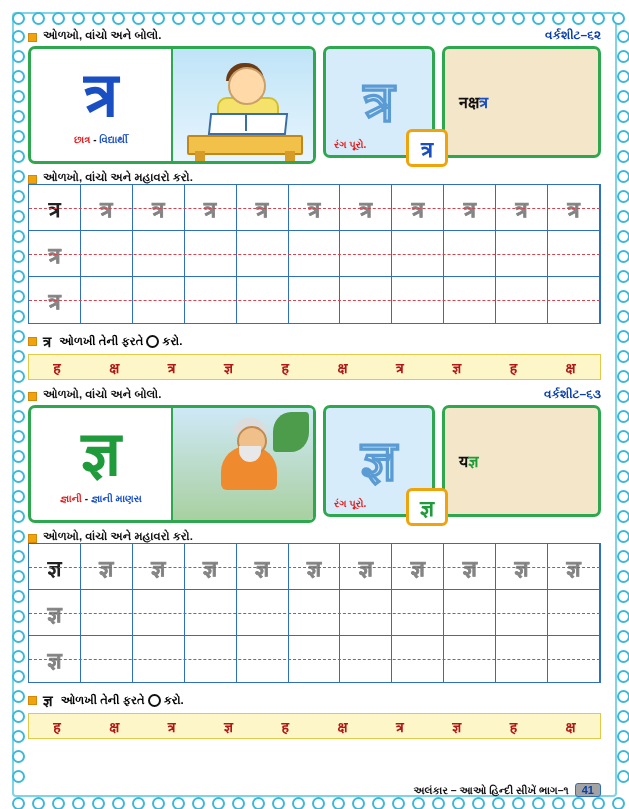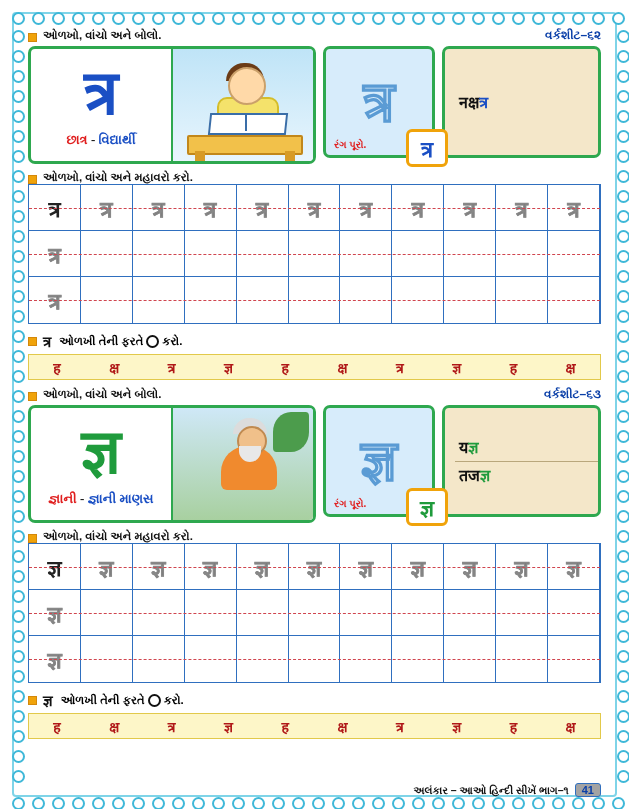--- a/index.html
+++ b/index.html
@@ -62,21 +62,21 @@
   .big-left{
     width:140px;display:flex;flex-direction:column;align-items:center;
     justify-content:center;position:relative;
   }
   .glyph-big{
     font-size:62px;line-height:1;color:#1a4fc4;font-weight:bold;
     font-family:"Liberation Sans", sans-serif;
   }
   .glyph-big.g2{color:#1f9b3c;}
   .word-line{
-    font-size:13px;font-weight:bold;margin-top:8px;white-space:nowrap;font-family:Liberation Serif, serif;
+    font-size:10px;font-weight:bold;margin-top:8px;white-space:nowrap;
   }
   .w-red{color:#e02020;}
   .w-blue{color:#1a4fc4;}
   .w-dash{color:#111;}
   .big-right{
     flex:1;position:relative;overflow:hidden;
     background:linear-gradient(#bfe4f7,#e8f5fd);
     border-left:2px solid #2ea84f;
   }
   .pic-kid .desk{
@@ -537,23 +537,20 @@
       <div class="trace-card">
         <div class="trace-glyph">ज्ञ</div>
         <div class="rang">રંગ પૂરો.</div>
         <div class="corner-box g2">ज्ञ</div>
       </div>
 
       <div class="words-card">
         <div class="word-item">
           <span>य</span><span class="hl2">ज्ञ</span><span></span>
         </div>
-        <div class="word-item">
-          <span>तज</span><span class="hl2">ज्ञ</span><span></span>
-        </div>
       </div>
     </div>
 
     <div class="sec">
       <div class="instr">
         <span class="bullet"></span>
         <span>ઓળખો, વાંચો અને મહાવરો કરો.</span>
       </div>
     </div>
     <div class="grid-wrap" id="grid2">

